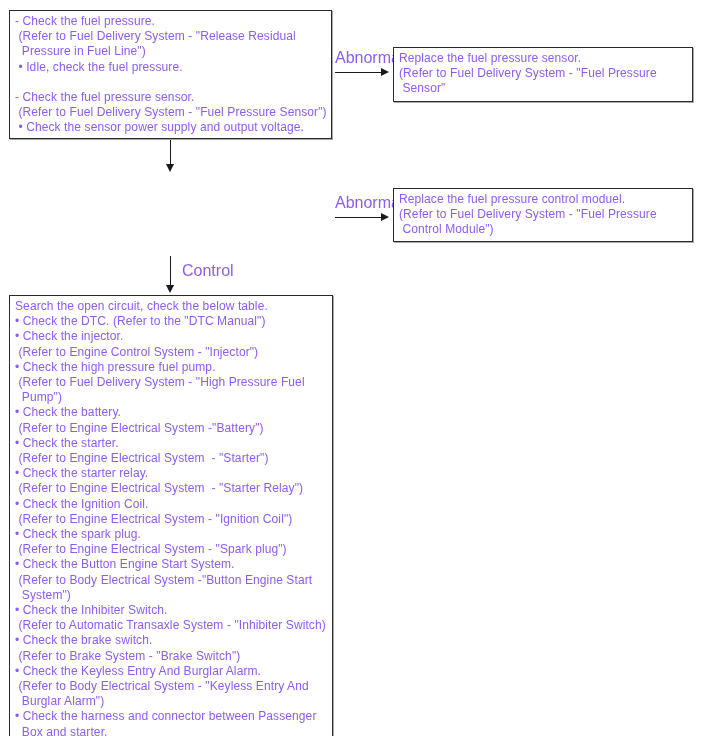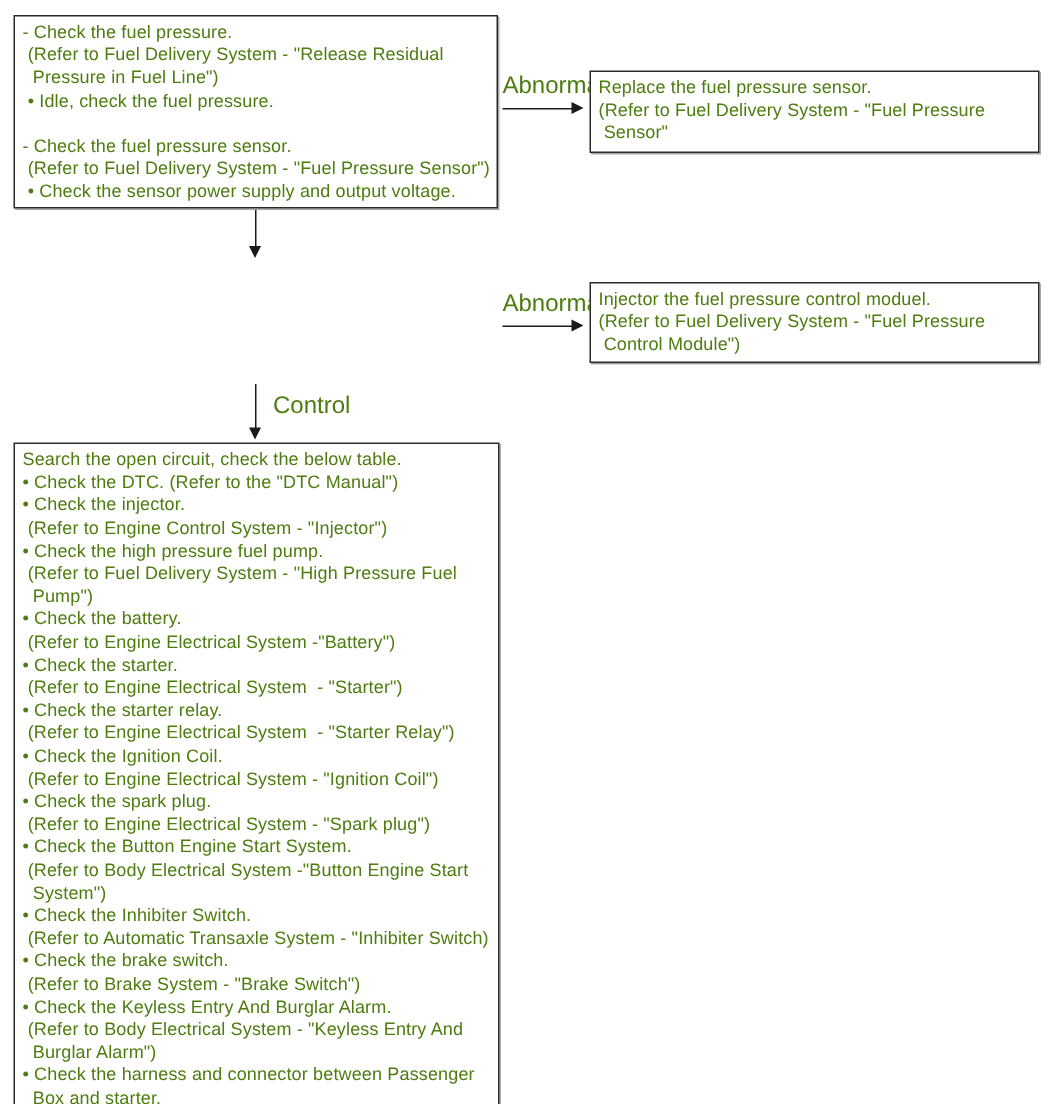--- a/index.html
+++ b/index.html
@@ -6,21 +6,21 @@
     margin: 0;
     padding: 0;
     background: #ffffff;
   }
   .canvas {
     position: relative;
     width: 701px;
     height: 736px;
     background: #ffffff;
     font-family: "Liberation Sans", "DejaVu Sans", sans-serif;
-    color: #4d7c0f;
+    color: #8b5cf6;
     overflow: hidden;
   }
   .box {
     position: absolute;
     box-sizing: border-box;
     border: 1px solid #2b2b2b;
     background: #ffffff;
     box-shadow: 1px 1px 0 #a8a8a8;
     font-size: 12px;
     line-height: 15.2px;
@@ -103,21 +103,21 @@
  Sensor"</div>
 
   <div class="line-v" id="varrow1-line"></div>
   <div class="head-down" id="varrow1-head"></div>
 
 
   <div class="connector-label" id="abnormal2">Abnormal</div>
   <div class="line-h" id="harrow2-line"></div>
   <div class="head-right" id="harrow2-head"></div>
 
-  <div class="box" id="rbox2">Injector the fuel pressure control moduel.
+  <div class="box" id="rbox2">Replace the fuel pressure control moduel.
 (Refer to Fuel Delivery System - "Fuel Pressure
  Control Module")</div>
 
   <div class="line-v" id="varrow2-line"></div>
   <div class="head-down" id="varrow2-head"></div>
   <div class="connector-label" id="normal">Control</div>
 
   <div class="box" id="step3">Search the open circuit, check the below table.
 • Check the DTC. (Refer to the "DTC Manual")
 • Check the injector.

